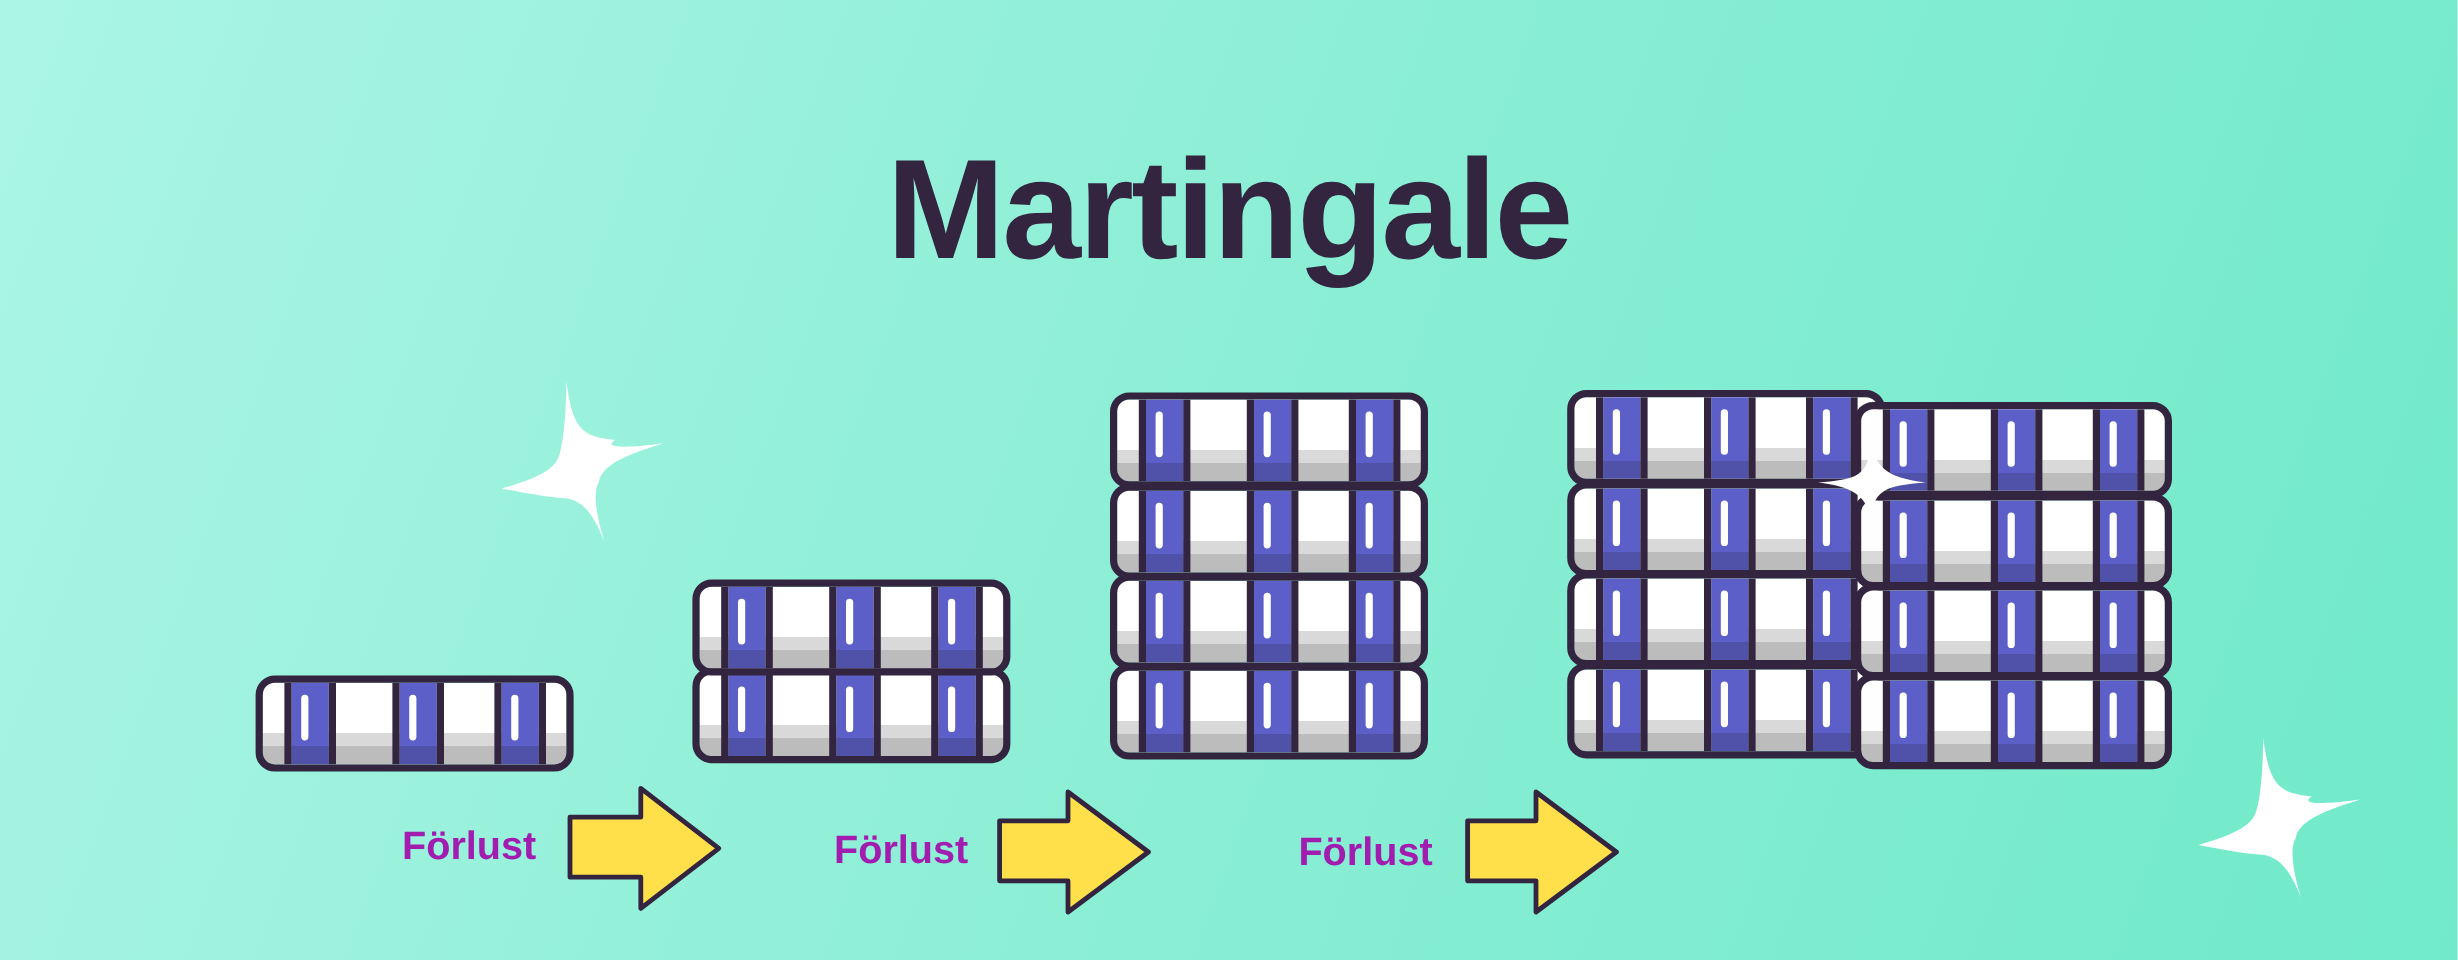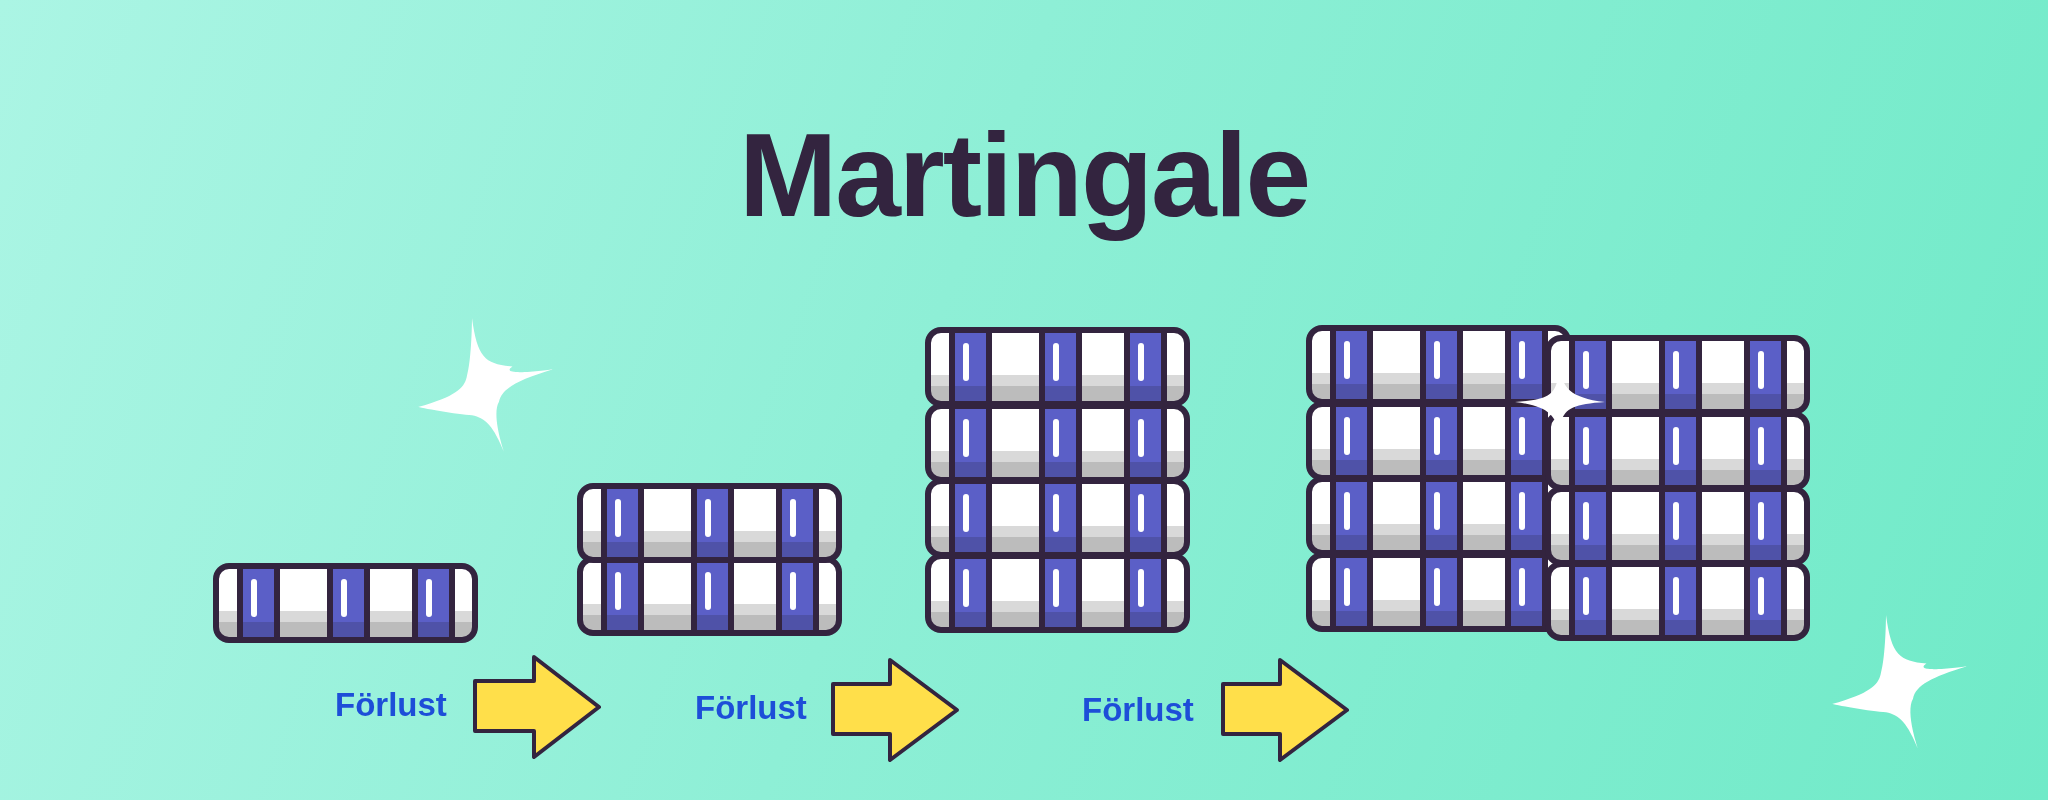--- a/index.html
+++ b/index.html
@@ -23,21 +23,21 @@
   .stripe {
     position: absolute; top: 0; bottom: 0; width: 31px;
     background: linear-gradient(to bottom, #5b5fc7 0%, #5b5fc7 78%, #4f52a8 78%, #4f52a8 100%);
     border-left: 6px solid #33243f; border-right: 6px solid #33243f;
   }
   .stripe .shine {
     position: absolute; left: 8px; top: 10px; width: 6px; height: 38px;
     background: #ffffff; border-radius: 3px;
   }
   .label {
-    position: absolute; font-weight: 700; font-size: 33px; color: #1d4ed8;
+    position: absolute; font-weight: 700; font-size: 33px; color: #a21caf;
     line-height: 40px;
     text-align: center;
   }
   .arrow { position: absolute; }
   .sparkle { position: absolute; }
 </style>
 </head>
 <body>
 
 <div class="title">Martingale</div>

